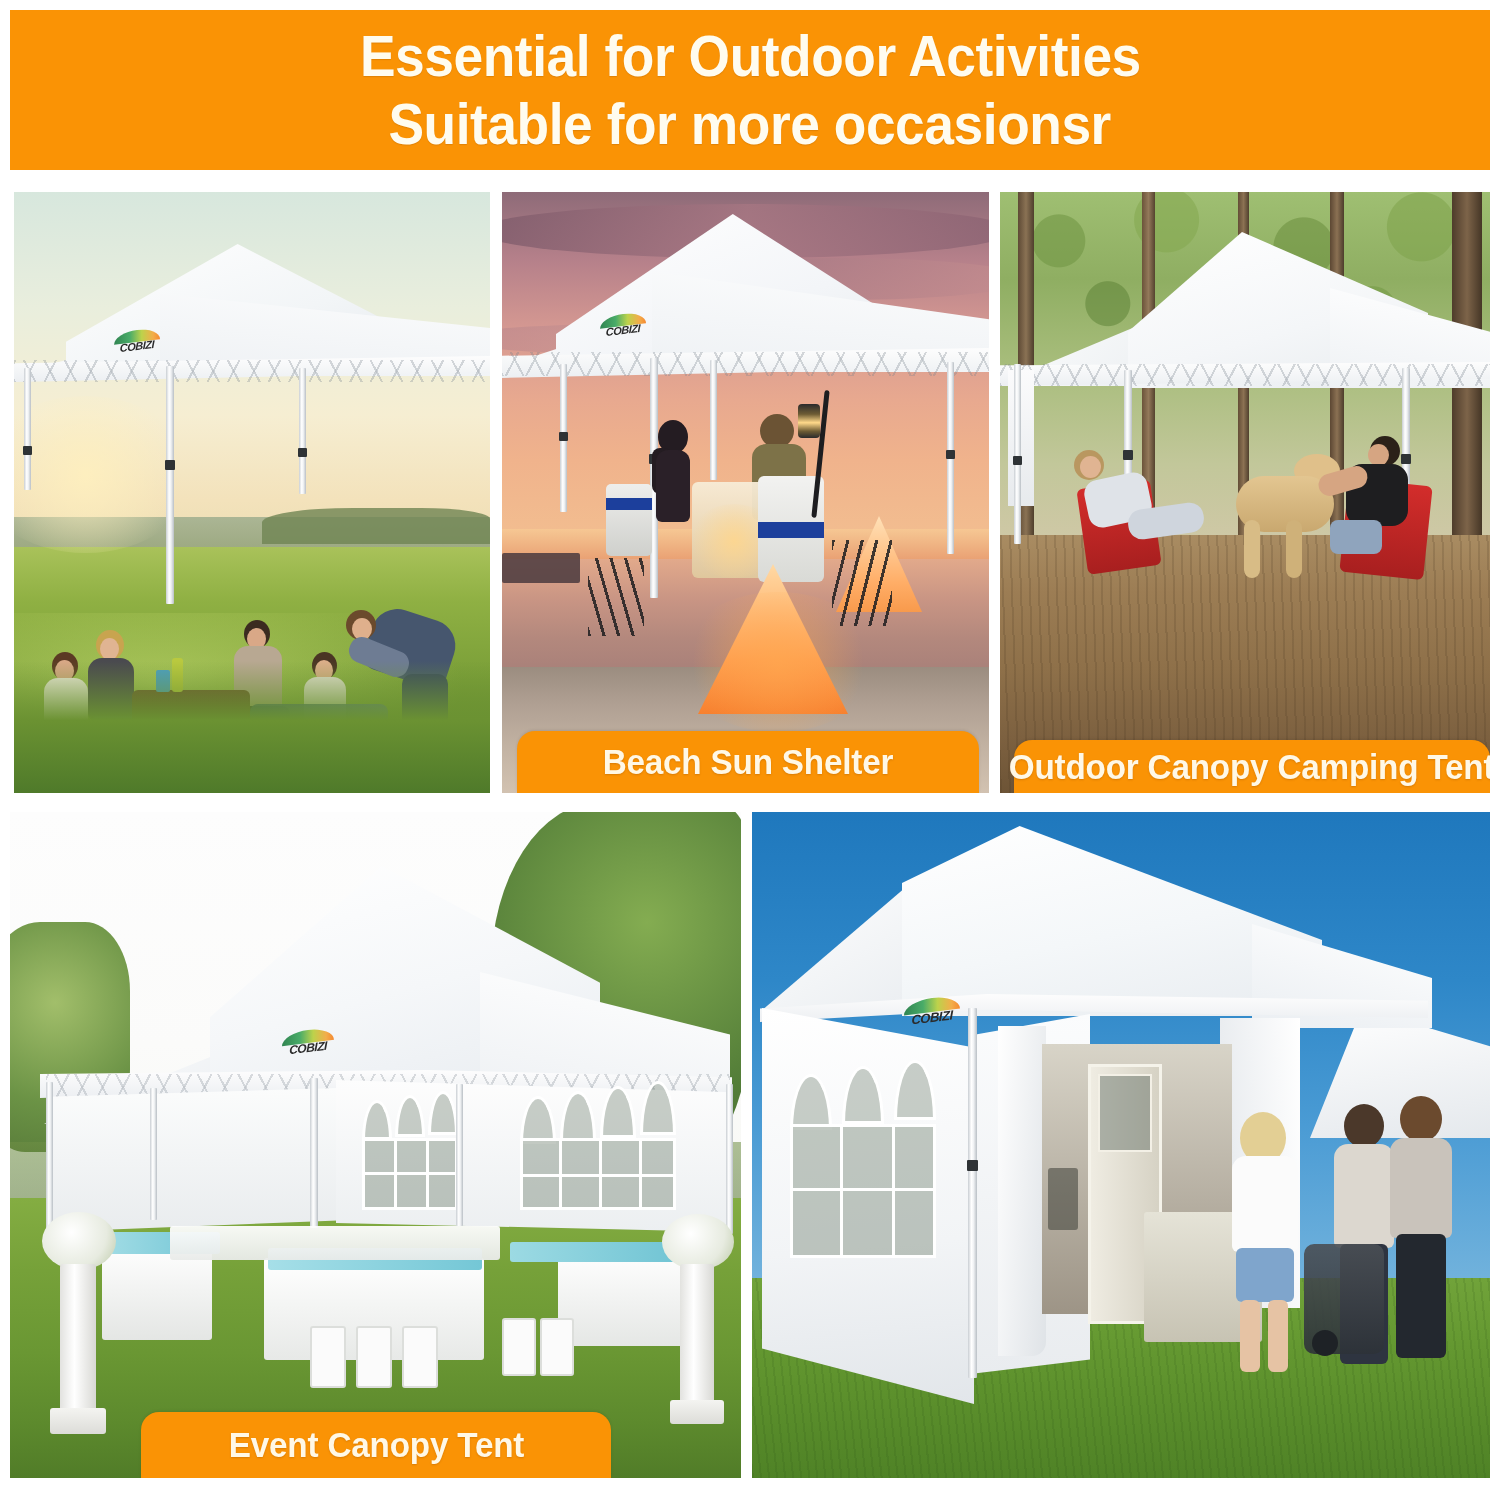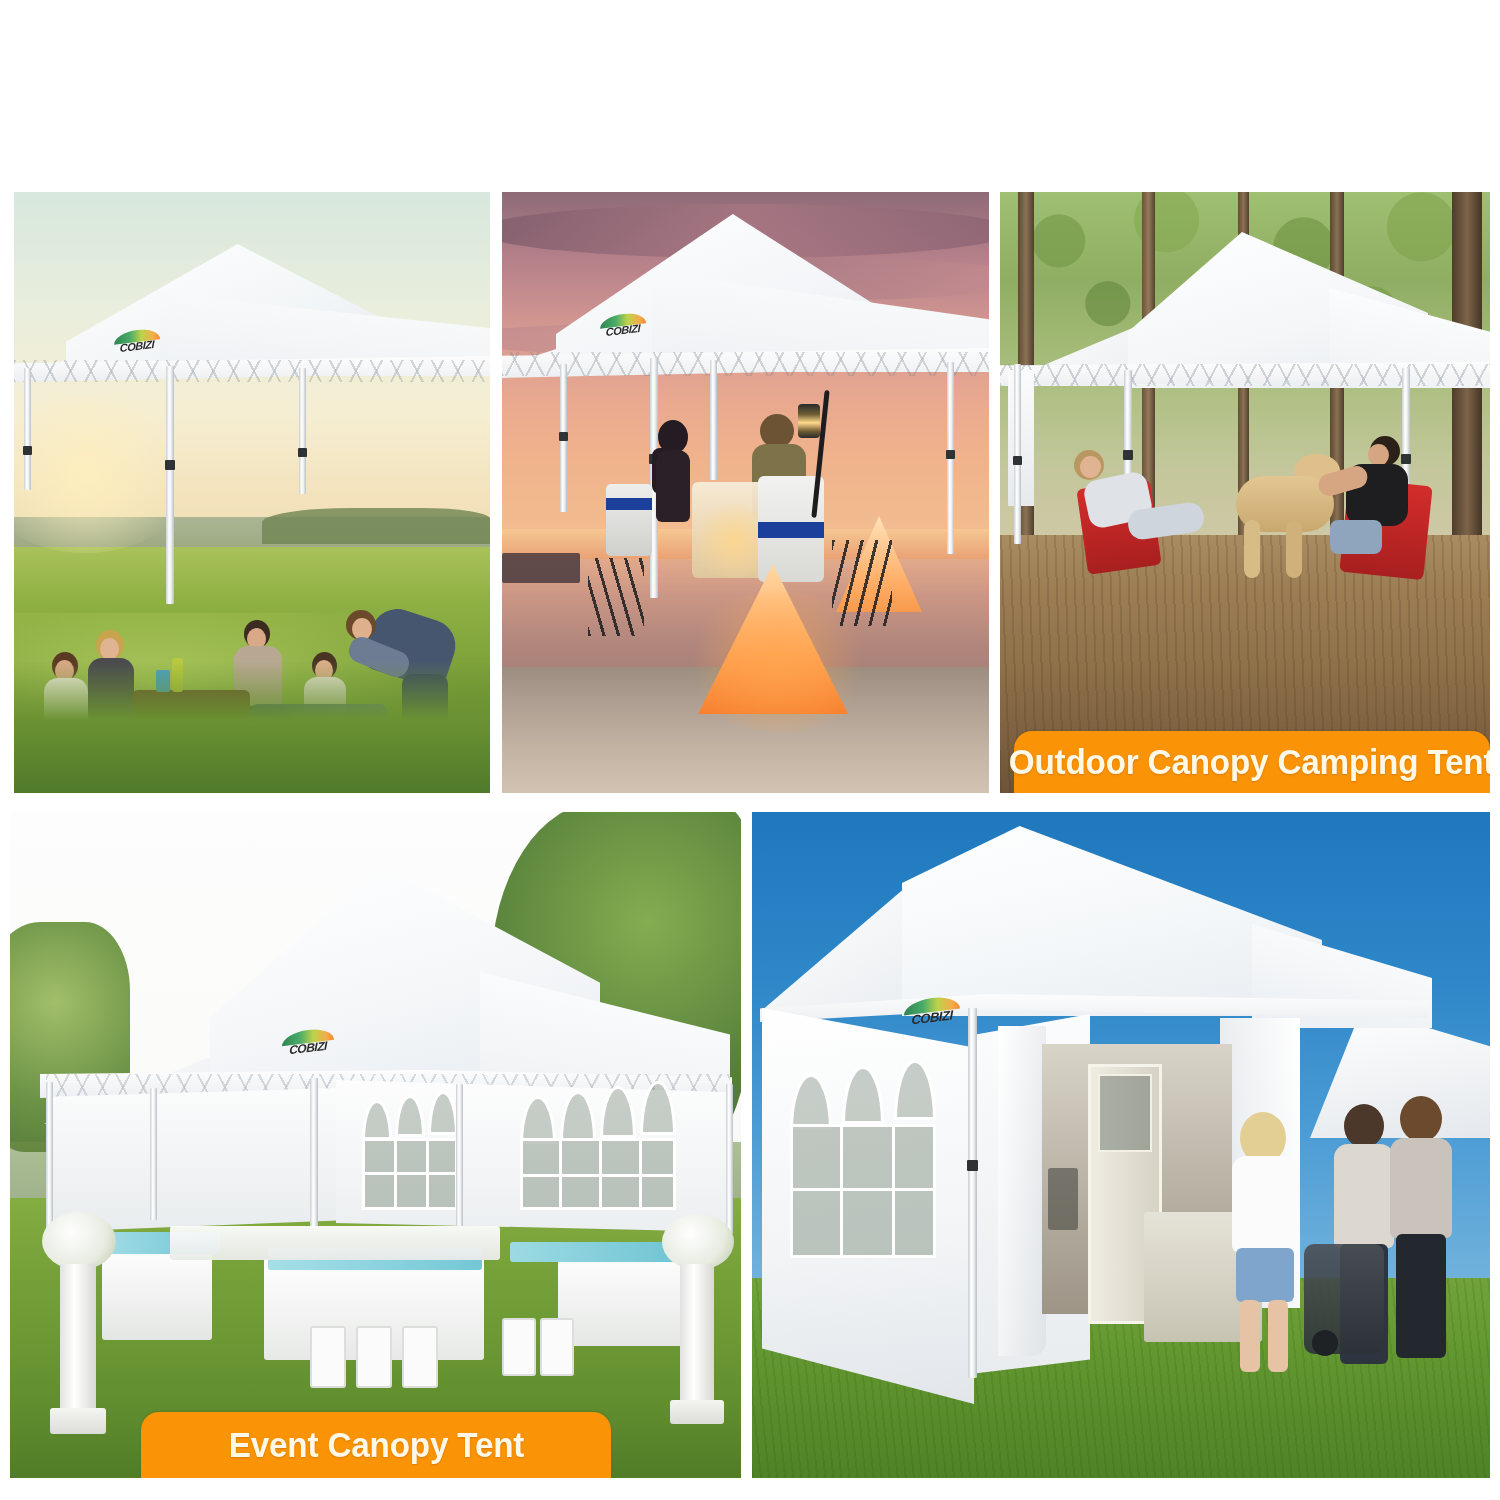--- a/index.html
+++ b/index.html
@@ -147,20 +147,24 @@
     background: rgba(120,135,120,0.40);
   }
   .mullion-v { position: absolute; width: 3px; background: #ffffff; }
   .mullion-h { position: absolute; height: 3px; background: #ffffff; }
 </style>
 </head>
 <body>
 
 <div id="page">
 
+  <div class="banner">
+    <div class="banner-line">Essential for Outdoor Activities</div>
+    <div class="banner-line">Suitable for more occasionsr</div>
+  </div>
 
   <div class="panel" style="left:14px; top:192px; width:476px; height:601px;">
     <div class="scene">
 
       <div class="sky" style="height:64%; background:linear-gradient(180deg,#d7e7dd 0%,#e9eedd 30%,#f6eed2 58%,#f3e2bb 80%,#e8dcae 100%);"></div>
 
       <div class="rect" style="left:0; right:0; top:54%; height:8%; background:linear-gradient(180deg,#9fae8e 0%,#87996f 100%); opacity:.85;"></div>
       <div class="rect" style="left:52%; right:0; top:52.5%; height:6%; background:#6f8553; opacity:.8; border-radius:40% 30% 0 0;"></div>
 
       <div class="ground" style="height:41%; background:linear-gradient(180deg,#a9c25a 0%,#8fb043 22%,#7ea23a 48%,#6f9433 72%,#5e8630 100%);"></div>
@@ -293,20 +297,23 @@
                   background:linear-gradient(180deg,#ffd9a4,#ff9d4d 65%,#f7812f);"></div>
       <div class="rect" style="left:334px; top:324px; width:86px; height:96px; clip-path:polygon(50% 0%, 100% 100%, 0% 100%);
                   background:linear-gradient(180deg,#ffe1b8,#ffad66 70%,#f89a4c);"></div>
       <div class="blob" style="left:176px; top:400px; width:200px; height:140px; background:radial-gradient(circle, rgba(255,170,80,.55), rgba(255,170,80,0) 70%);"></div>
 
       <div class="rect" style="left:86px; top:366px; width:56px; height:78px; opacity:.85;
                   background:repeating-linear-gradient(74deg,#1d1d1f 0 3px, transparent 3px 14px);"></div>
       <div class="rect" style="left:330px; top:348px; width:60px; height:86px; opacity:.85;
                   background:repeating-linear-gradient(104deg,#1d1d1f 0 3px, transparent 3px 14px);"></div>
     </div>
+    <div class="caption" style="left:15px; width:462px; height:62px;">
+      <span>Beach Sun Shelter</span>
+    </div>
   </div>
 
   <div class="panel" style="left:1000px; top:192px; width:490px; height:601px;">
     <div class="scene">
       <div class="sky" style="height:58%; background:linear-gradient(180deg,#9fbf72 0%,#8fae62 25%,#a8bd7c 50%,#c2c79a 78%,#cfc8a6 100%);"></div>
       <div class="rect" style="left:0; right:0; top:0; height:58%; opacity:.55;
                   background:radial-gradient(circle at 12% 14%, #6f9442 0 26px, transparent 27px),
                              radial-gradient(circle at 34% 8%, #84a84f 0 32px, transparent 33px),
                              radial-gradient(circle at 62% 16%, #6b8f3e 0 30px, transparent 31px),
                              radial-gradient(circle at 86% 10%, #7fa34b 0 34px, transparent 35px),
@@ -357,21 +364,21 @@
 
       <div class="rect" style="left:344px; top:290px; width:84px; height:94px; background:linear-gradient(180deg,#d32d2b,#a81f1f); border-radius:6px; transform:rotate(6deg);"></div>
       <div class="person" style="left:318px; top:244px; width:120px; height:150px;">
         <div class="blob" style="left:52px; top:0; width:30px; height:30px; background:#2b2119;"></div>
         <div class="blob" style="left:50px; top:8px; width:21px; height:22px; background:#d6a582;"></div>
         <div class="rect" style="left:28px; top:28px; width:62px; height:62px; background:#1e1e20; border-radius:16px;"></div>
         <div class="rect" style="left:0px; top:34px; width:50px; height:22px; background:#d6a582; border-radius:11px; transform:rotate(-16deg);"></div>
         <div class="rect" style="left:12px; top:84px; width:52px; height:34px; background:#8fa4bd; border-radius:8px;"></div>
       </div>
     </div>
-    <div class="caption" style="left:14px; width:476px; height:62px;">
+    <div class="caption" style="left:14px; width:476px; height:53px;">
       <span>Outdoor Canopy Camping Tent</span>
     </div>
   </div>
 
   <div class="panel" style="left:10px; top:812px; width:731px; height:666px;">
     <div class="scene">
       <div class="sky" style="height:58%; background:linear-gradient(180deg,#fdfdfd 0%,#fbfbfa 60%,#f7f8f4 100%);"></div>
 
       <div class="rect" style="right:-10px; top:-10px; width:260px; height:400px; border-radius:42% 14% 46% 28%;
                   background:radial-gradient(circle at 60% 30%, #7fa94a, #4e7a31 55%, #3c6327 100%); opacity:.96;"></div>

